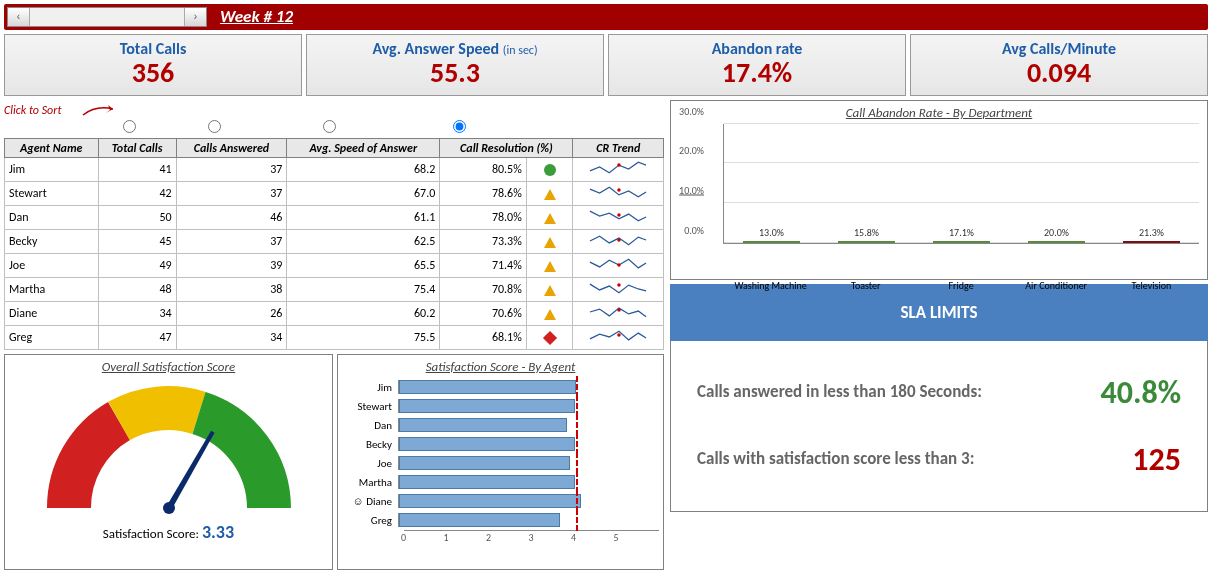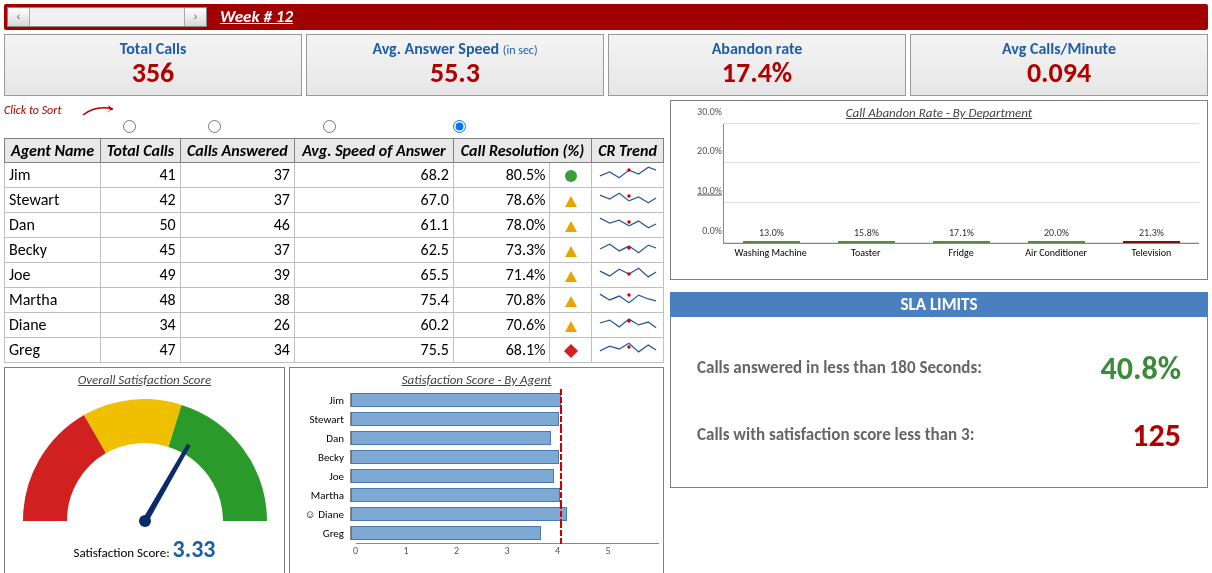--- a/index.html
+++ b/index.html
@@ -30,63 +30,63 @@
 .arrow-svg { width: 40px; height: 14px; }
 
 .sort-radios { display: flex; height: 18px; }
 .sort-radios .spacer { width: 90px; }
 .sort-radios .r { text-align: center; position: relative; }
 .sort-radios .r.c1 { width: 70px; }
 .sort-radios .r.c2 { width: 100px; }
 .sort-radios .r.c3 { width: 130px; }
 .sort-radios .r.c4 { width: 130px; }
 
-.agent-table { border-collapse: collapse; width: 100%; font-size: 16px; }
+.agent-table { border-collapse: collapse; width: 100%; font-size: 12px; }
 .agent-table th { background: #e8e8e8; border: 1px solid #808080; padding: 2px 4px; font-style: italic; font-weight: bold; }
 .agent-table td { border: 1px solid #c0c0c0; padding: 1px 4px; }
 .agent-table td.num { text-align: right; }
 .agent-table td.ctr { text-align: center; }
 .agent-table .name { text-align: left; }
 .ic { display: inline-block; width: 12px; height: 12px; vertical-align: middle; }
 .ic-green { background: #3a9d3a; border-radius: 50%; }
 .ic-yellow { width: 0; height: 0; border-left: 6px solid transparent; border-right: 6px solid transparent; border-bottom: 11px solid #e8a400; }
 .ic-red { width: 10px; height: 10px; background: #d02020; transform: rotate(45deg); }
 .spark { width: 60px; height: 18px; }
 
 .bottom-row { display: flex; gap: 4px; margin-top: 4px; }
 .panel { border: 1px solid #808080; padding: 4px; }
 .panel-title { text-align: center; font-style: italic; color: #444; font-size: 13px; margin-bottom: 4px; text-decoration: underline; }
 
-.gauge-panel { width: 281px; height: 216px; text-align: center; }
+.gauge-panel { width: 329px; height: 216px; text-align: center; }
 .gauge-svg { width: 260px; height: 140px; }
 .sat-line { font-size: 13px; }
-.sat-line .score { color: #1e5ea8; font-weight: bold; font-size: 24px; }
+.sat-line .score { color: #1e5ea8; font-weight: bold; font-size: 18px; }
 
 .agent-chart-panel { flex: 1; height: 216px; }
 .hbar-row { display: flex; align-items: center; height: 19px; font-size: 11px; }
 .hbar-label { width: 56px; text-align: right; padding-right: 6px; }
 .hbar-track { flex: 1; position: relative; height: 14px; border-left: 1px solid #888; }
 .hbar-fill { height: 100%; background: #7da9d4; border: 1px solid #4a7aa8; }
 .hbar-axis { display: flex; margin-left: 62px; font-size: 10px; color: #555; border-top: 1px solid #888; }
 .hbar-axis span { flex: 1; text-align: left; margin-left: -3px; }
 .target-line { position: absolute; top: -4px; bottom: -4px; border-left: 2px dashed #c00; }
 
 .abandon-panel { border: 1px solid #808080; padding: 4px 8px 2px 8px; height: 180px; }
 .bar-chart { display: flex; align-items: flex-end; height: 120px; margin-left: 44px; position: relative; border-bottom: 1px solid #888; border-left: 1px solid #888; }
 .y-ticks { position: absolute; left: -44px; top: 0; bottom: 0; width: 42px; font-size: 10px; color: #555; }
-.y-ticks div { position: absolute; right: 0; transform: translateY(-50%); }
+.y-ticks div { position: absolute; right: 18px; transform: translateY(-50%); }
 .grid-line { position: absolute; left: 0; right: 0; border-top: 1px solid #ddd; }
 .bar-col { flex: 1; display: flex; flex-direction: column; align-items: center; position: relative; }
 .bar-val { font-size: 10px; color: #333; margin-bottom: 2px; }
 .bar { width: 60%; background: #8fbf6e; border: 1px solid #5a8a3e; }
 .bar.bad { background: #c02020; border-color: #801010; }
 .bar-labels { display: flex; margin-left: 44px; }
-.bar-labels > div { flex: 1; text-align: center; font-size: 10px; padding-top: 2px; }
-
-.sla-header { background: #4a7fc0; color: #fff; font-weight: bold; text-align: center; font-size: 17px; padding: 2px 0; margin-top: 12px; }
+.bar-labels > div { flex: 1; text-align: center; font-size: 10px; padding-top: 2px; margin-top: 33px; }
+
+.sla-header { background: #4a7fc0; color: #fff; font-weight: bold; text-align: center; font-size: 17px; padding: 18px 0; margin-top: 4px; }
 .sla-body { border: 1px solid #808080; border-top: none; padding: 18px 26px; }
 .sla-row { display: flex; align-items: center; padding: 14px 0; }
 .sla-text { flex: 1; color: #666; font-weight: bold; font-size: 17px; line-height: 1.2; }
 .sla-val { font-size: 32px; font-weight: bold; }
 .sla-val.green { color: #3a8a3a; }
 .sla-val.red { color: #b00000; }
 
 input[type=radio] { cursor: pointer; }
 </style>
 </head>

